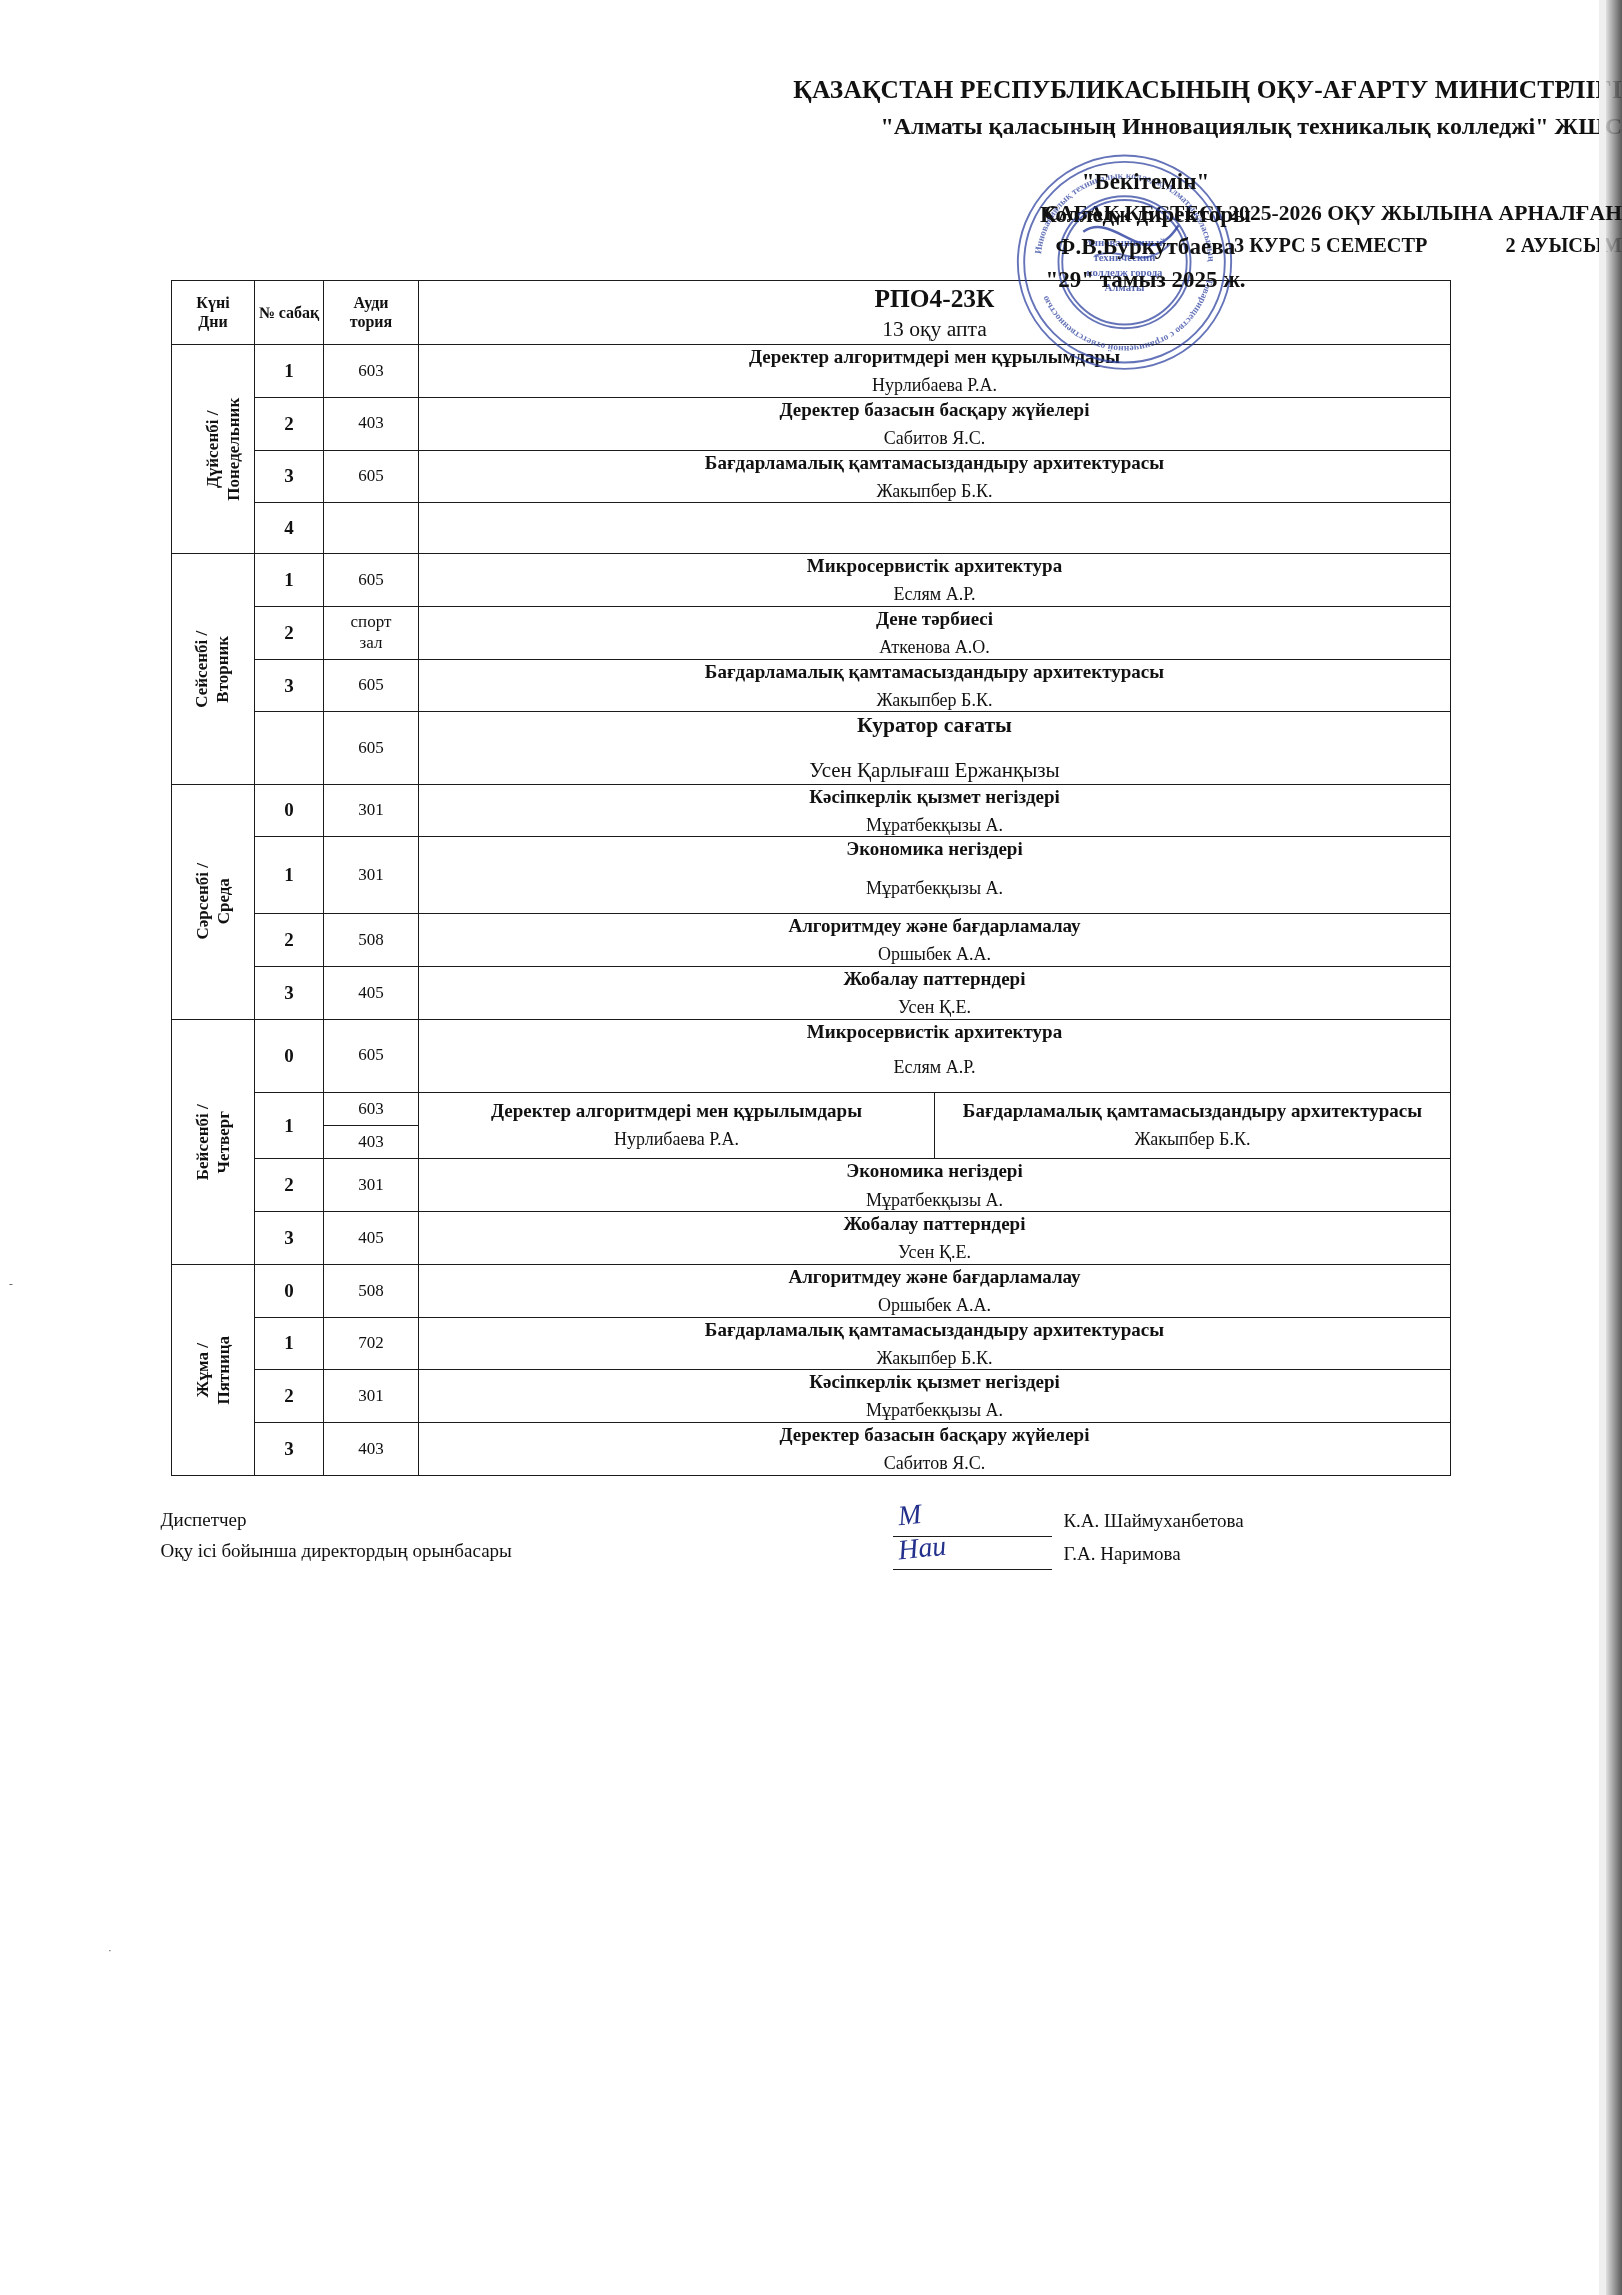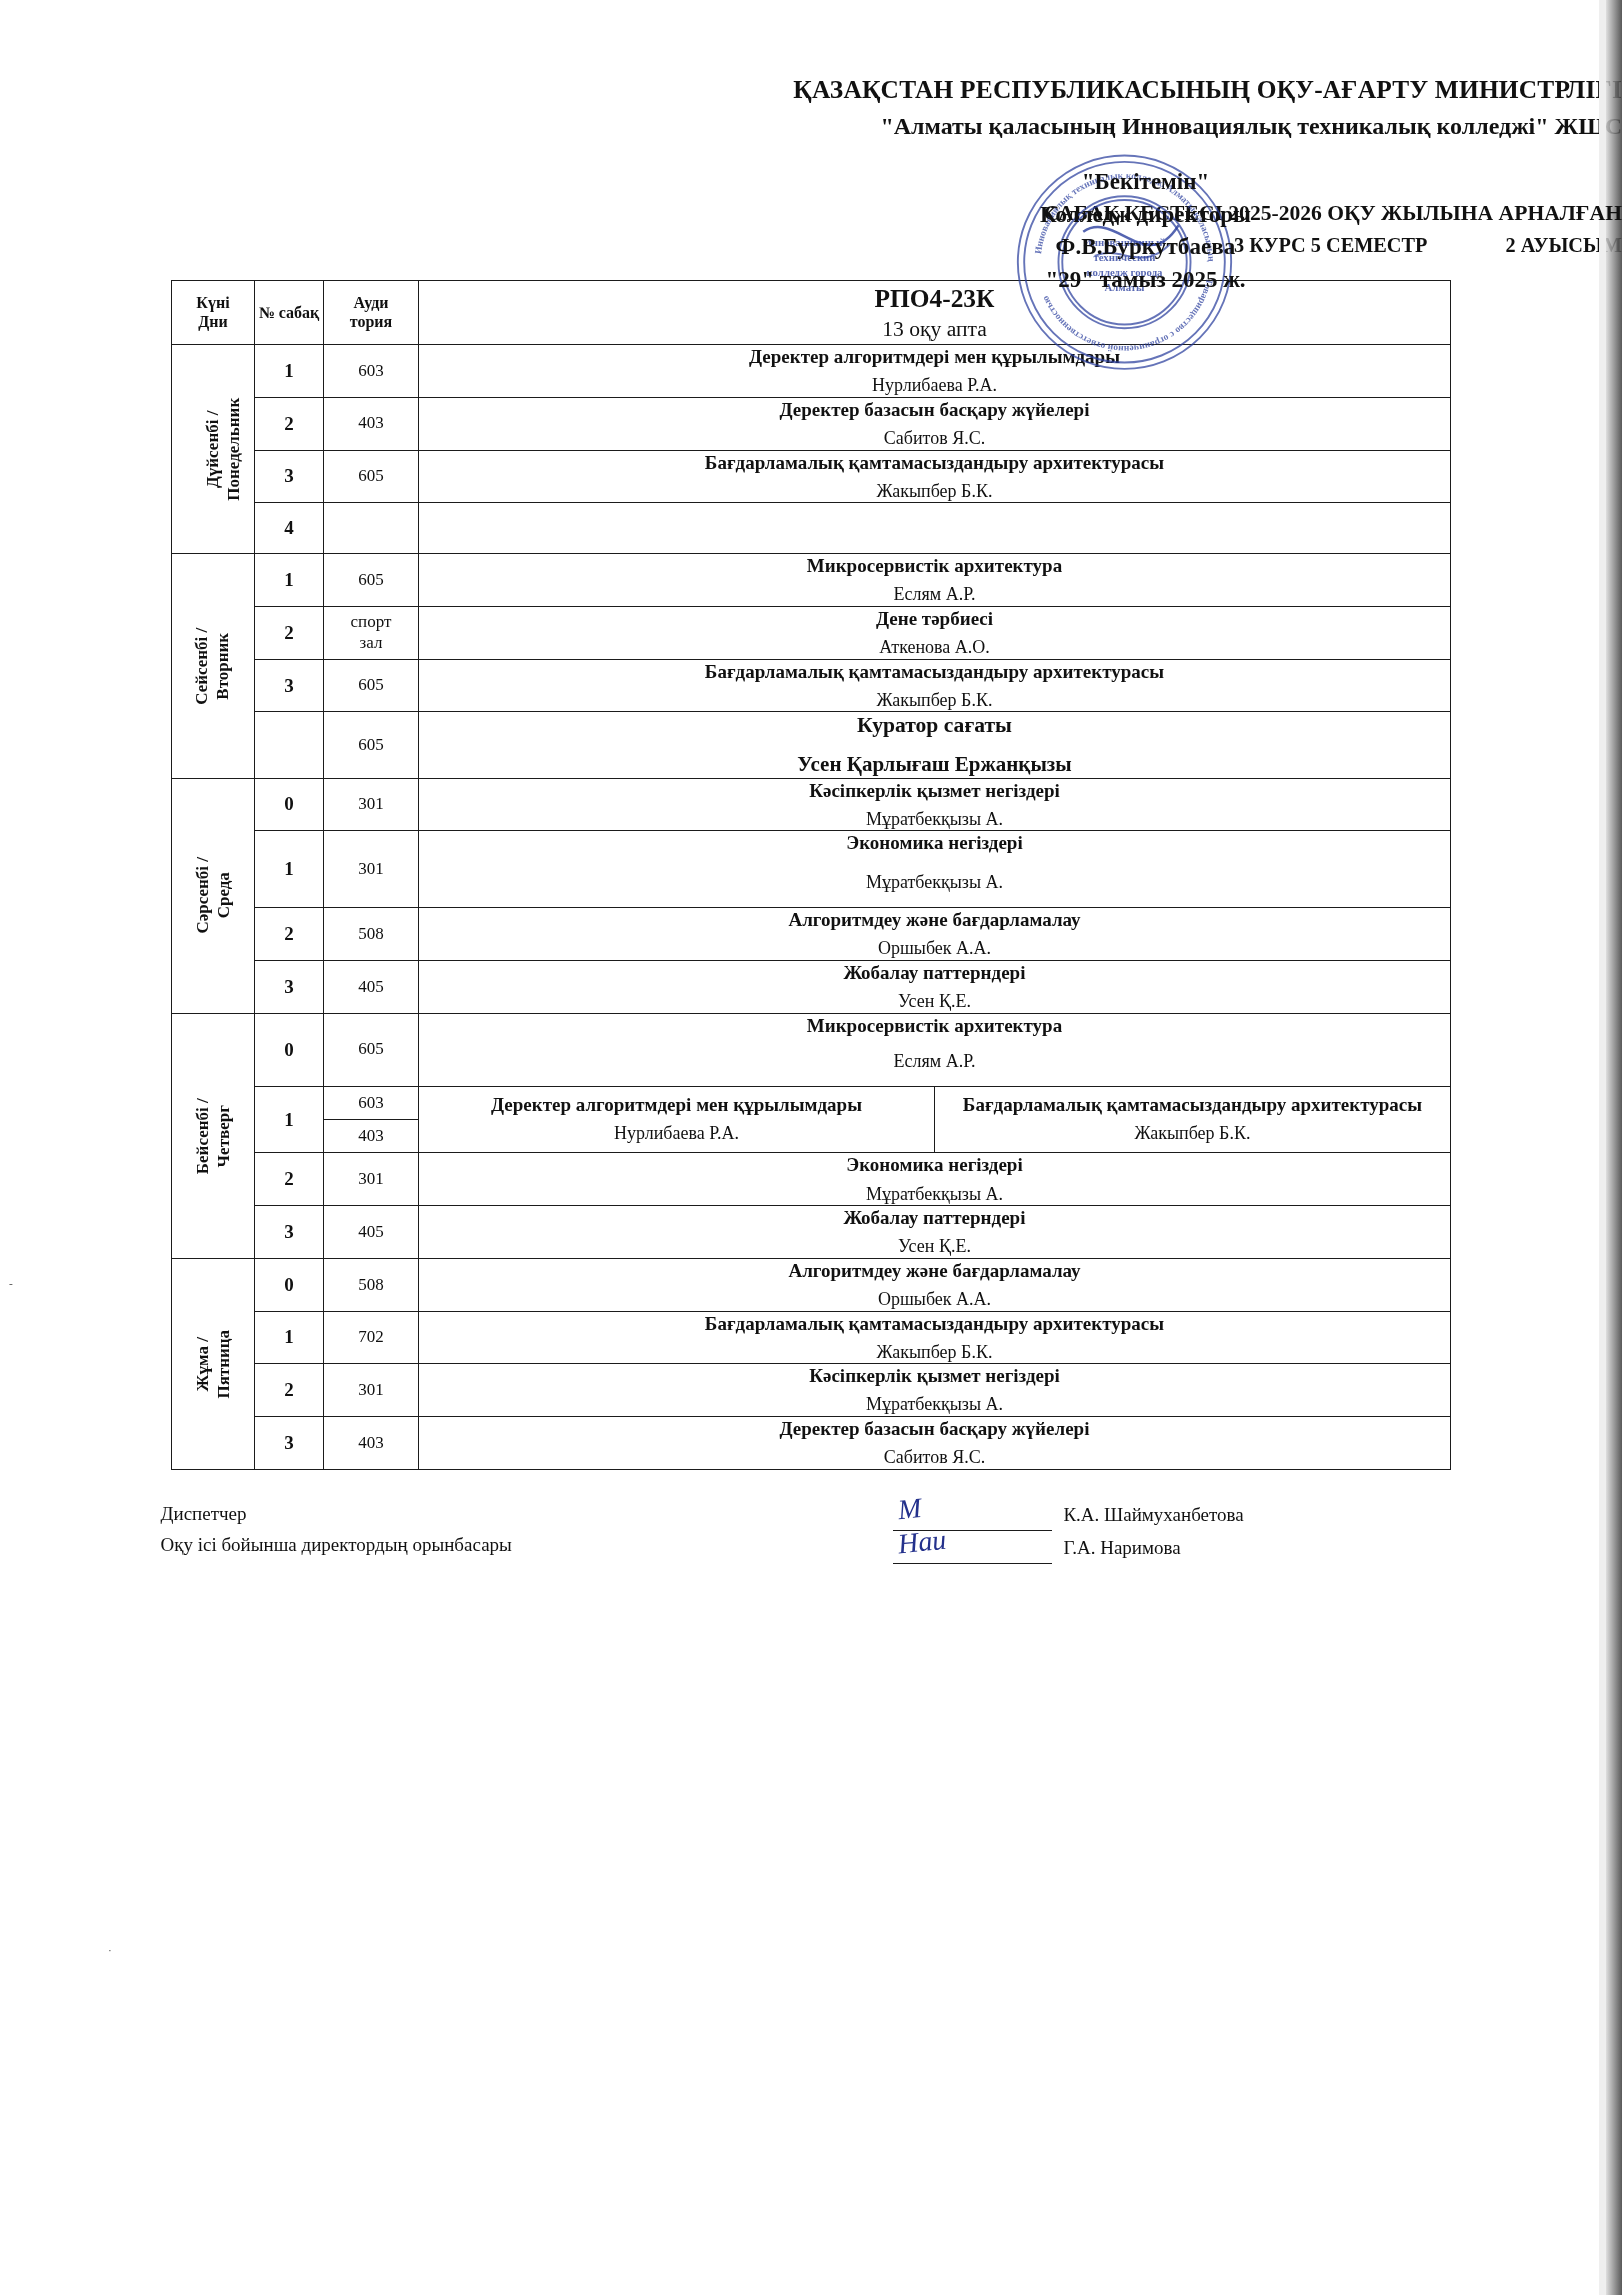--- a/index.html
+++ b/index.html
@@ -136,21 +136,21 @@
     font-size:19px;
     font-weight:bold;
     line-height:1.25;
   }
   .teacher {
     font-size:18px;
     margin-top:6.4px;
     line-height:1.2;
   }
   .big .subj { font-size:21.6px; }
-  .big .teacher { font-size:21px; font-weight:bold; margin-top:13px; }
+  .big .teacher { font-size:21px; font-weight:normal; margin-top:19px; }
 
   .split { display:flex; width:100%; }
   .split > div { flex:1; padding:6.4px 9px 7.6px 9px; }
   .split > div:first-child { border-right:1.3px solid #1b1b1b; }
 
   .thick-top td { border-top:2.5px solid #1b1b1b; }
 
   .footer {
     margin:28px auto 0 auto;
     width:1334px;

